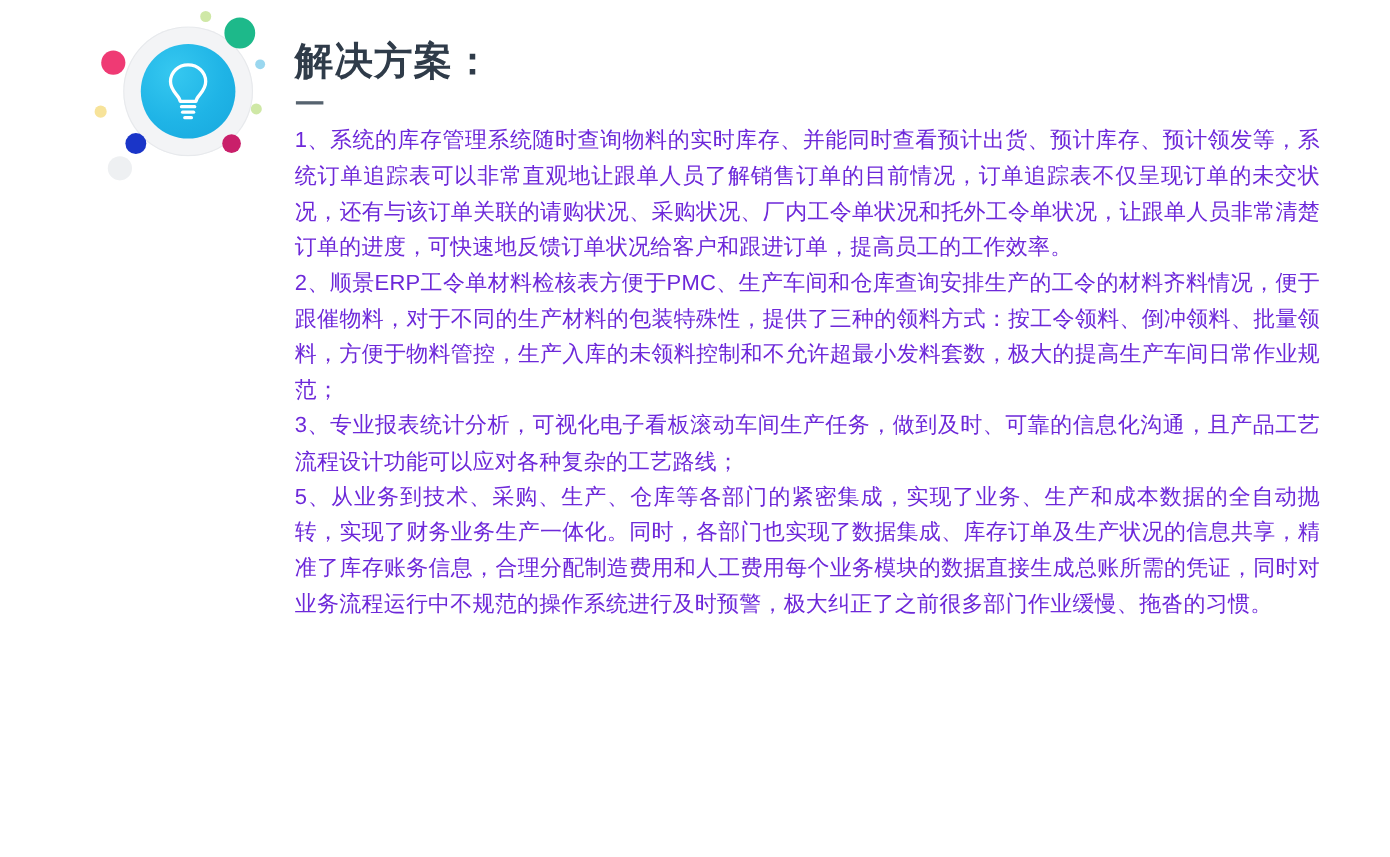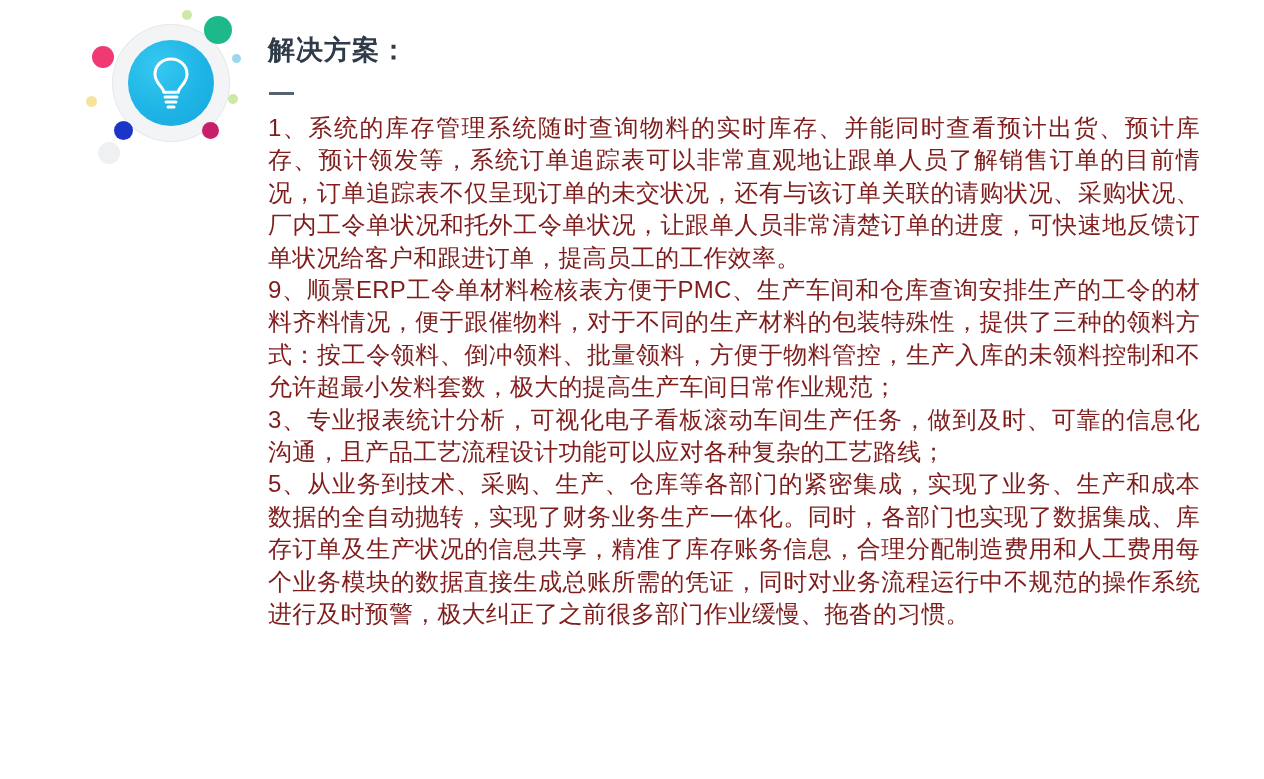--- a/index.html
+++ b/index.html
@@ -70,44 +70,44 @@
   .d6 { left: 142px; top: 84px;  width: 10px; height: 10px; background: #cfe8a6; }
   .d7 { left: 96px;  top: 0px;   width: 10px; height: 10px; background: #cfe8a6; }
   .d8 { left: 12px;  top: 132px; width: 22px; height: 22px; background: #eef0f2; }
   .d9 { left: 146px; top: 44px;  width: 9px;  height: 9px;  background: #9ad7ef; }
 
   
   .heading {
     position: absolute;
     left: 268px;
     top: 32px;
-    font-size: 27px;
+    font-size: 35px;
     font-weight: bold;
     letter-spacing: 1px;
     color: #2f3b49;
     font-family: "DejaVu Sans", "Liberation Sans", sans-serif;
   }
   .rule {
     position: absolute;
     left: 269px;
     top: 92px;
     width: 25px;
     height: 3px;
     background: #56636f;
   }
 
   
   .body-copy {
     position: absolute;
     left: 268px;
     top: 112px;
     width: 932px;
-    font-size: 24px;
+    font-size: 20px;
     line-height: 32.4px;
-    color: #7f1d1d;
+    color: #6d28d9;
     letter-spacing: 0.2px;
   }
   .body-copy p {
     margin: 0;
     text-align: justify;
     text-justify: inter-ideograph;
   }
 </style>
 </head>
 <body>
@@ -134,18 +134,18 @@
     <div class="dot d2"></div>
     <div class="dot d3"></div>
     <div class="dot d4"></div>
   </div>
 
   <div class="heading">解决方案：</div>
   <div class="rule"></div>
 
   <div class="body-copy">
     <p>1、系统的库存管理系统随时查询物料的实时库存、并能同时查看预计出货、预计库存、预计领发等，系统订单追踪表可以非常直观地让跟单人员了解销售订单的目前情况，订单追踪表不仅呈现订单的未交状况，还有与该订单关联的请购状况、采购状况、厂内工令单状况和托外工令单状况，让跟单人员非常清楚订单的进度，可快速地反馈订单状况给客户和跟进订单，提高员工的工作效率。</p>
-    <p>9、顺景ERP工令单材料检核表方便于PMC、生产车间和仓库查询安排生产的工令的材料齐料情况，便于跟催物料，对于不同的生产材料的包装特殊性，提供了三种的领料方式：按工令领料、倒冲领料、批量领料，方便于物料管控，生产入库的未领料控制和不允许超最小发料套数，极大的提高生产车间日常作业规范；</p>
+    <p>2、顺景ERP工令单材料检核表方便于PMC、生产车间和仓库查询安排生产的工令的材料齐料情况，便于跟催物料，对于不同的生产材料的包装特殊性，提供了三种的领料方式：按工令领料、倒冲领料、批量领料，方便于物料管控，生产入库的未领料控制和不允许超最小发料套数，极大的提高生产车间日常作业规范；</p>
     <p>3、专业报表统计分析，可视化电子看板滚动车间生产任务，做到及时、可靠的信息化沟通，且产品工艺流程设计功能可以应对各种复杂的工艺路线；</p>
     <p>5、从业务到技术、采购、生产、仓库等各部门的紧密集成，实现了业务、生产和成本数据的全自动抛转，实现了财务业务生产一体化。同时，各部门也实现了数据集成、库存订单及生产状况的信息共享，精准了库存账务信息，合理分配制造费用和人工费用每个业务模块的数据直接生成总账所需的凭证，同时对业务流程运行中不规范的操作系统进行及时预警，极大纠正了之前很多部门作业缓慢、拖沓的习惯。</p>
   </div>
 
 </div>
 
 </body></html>

